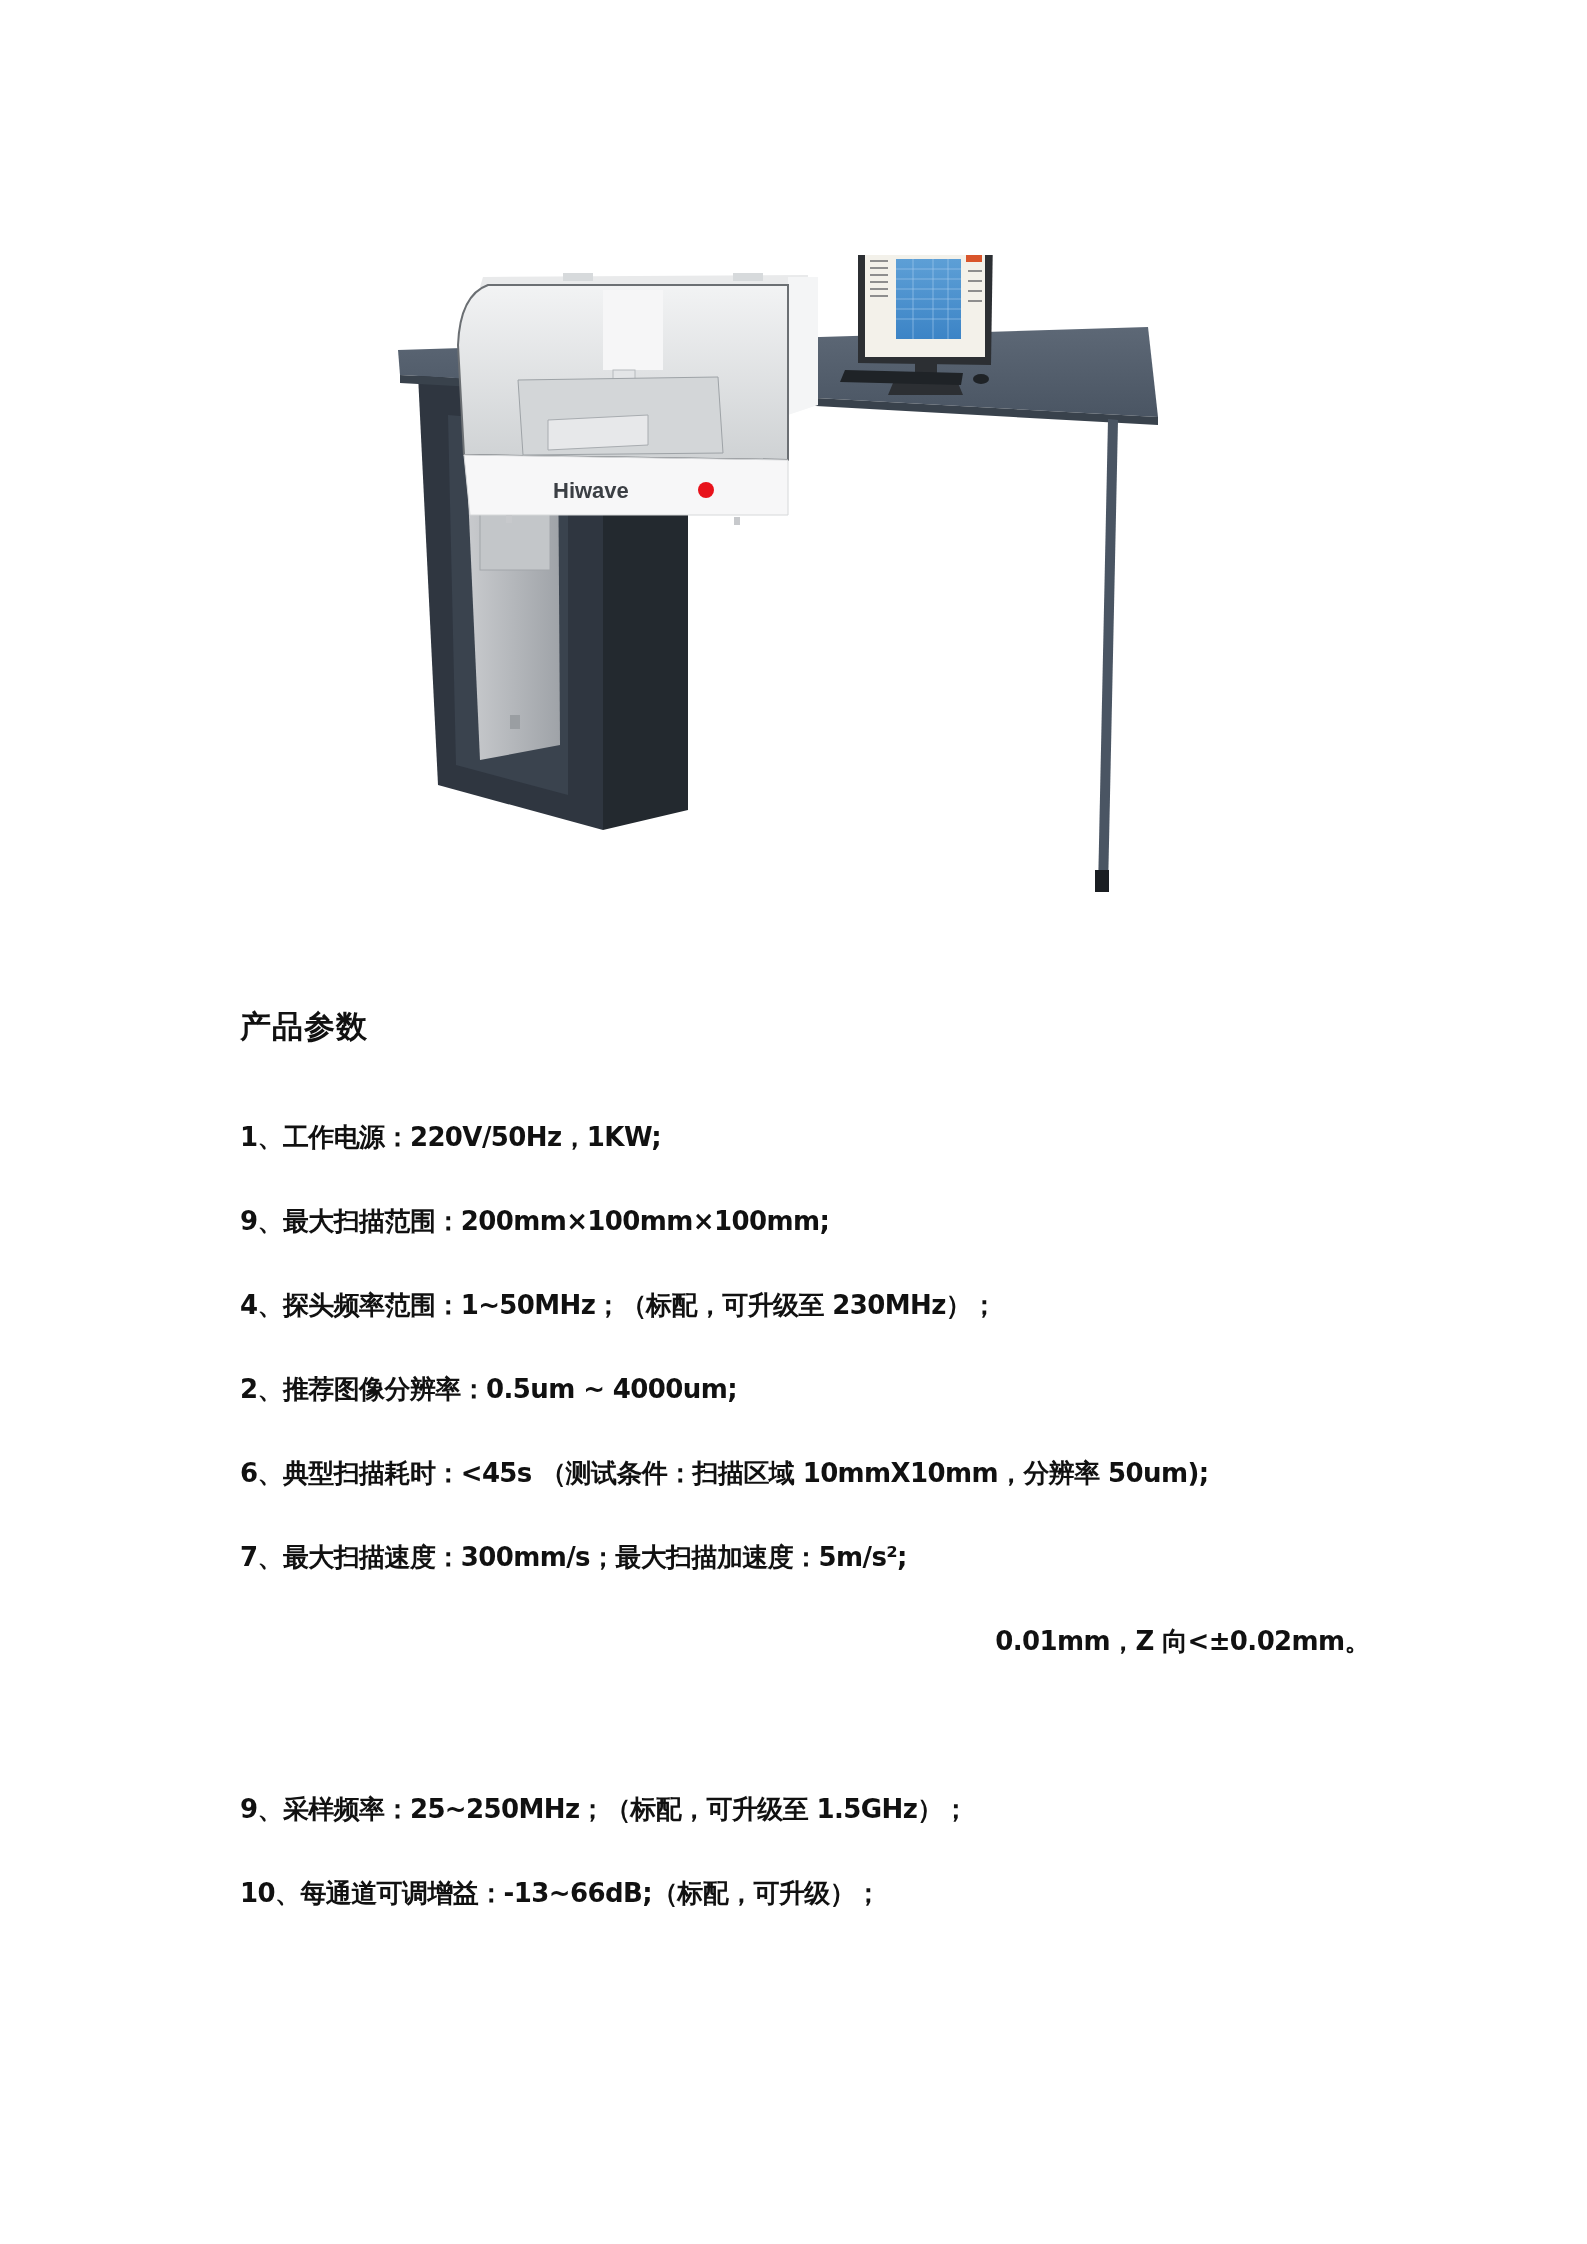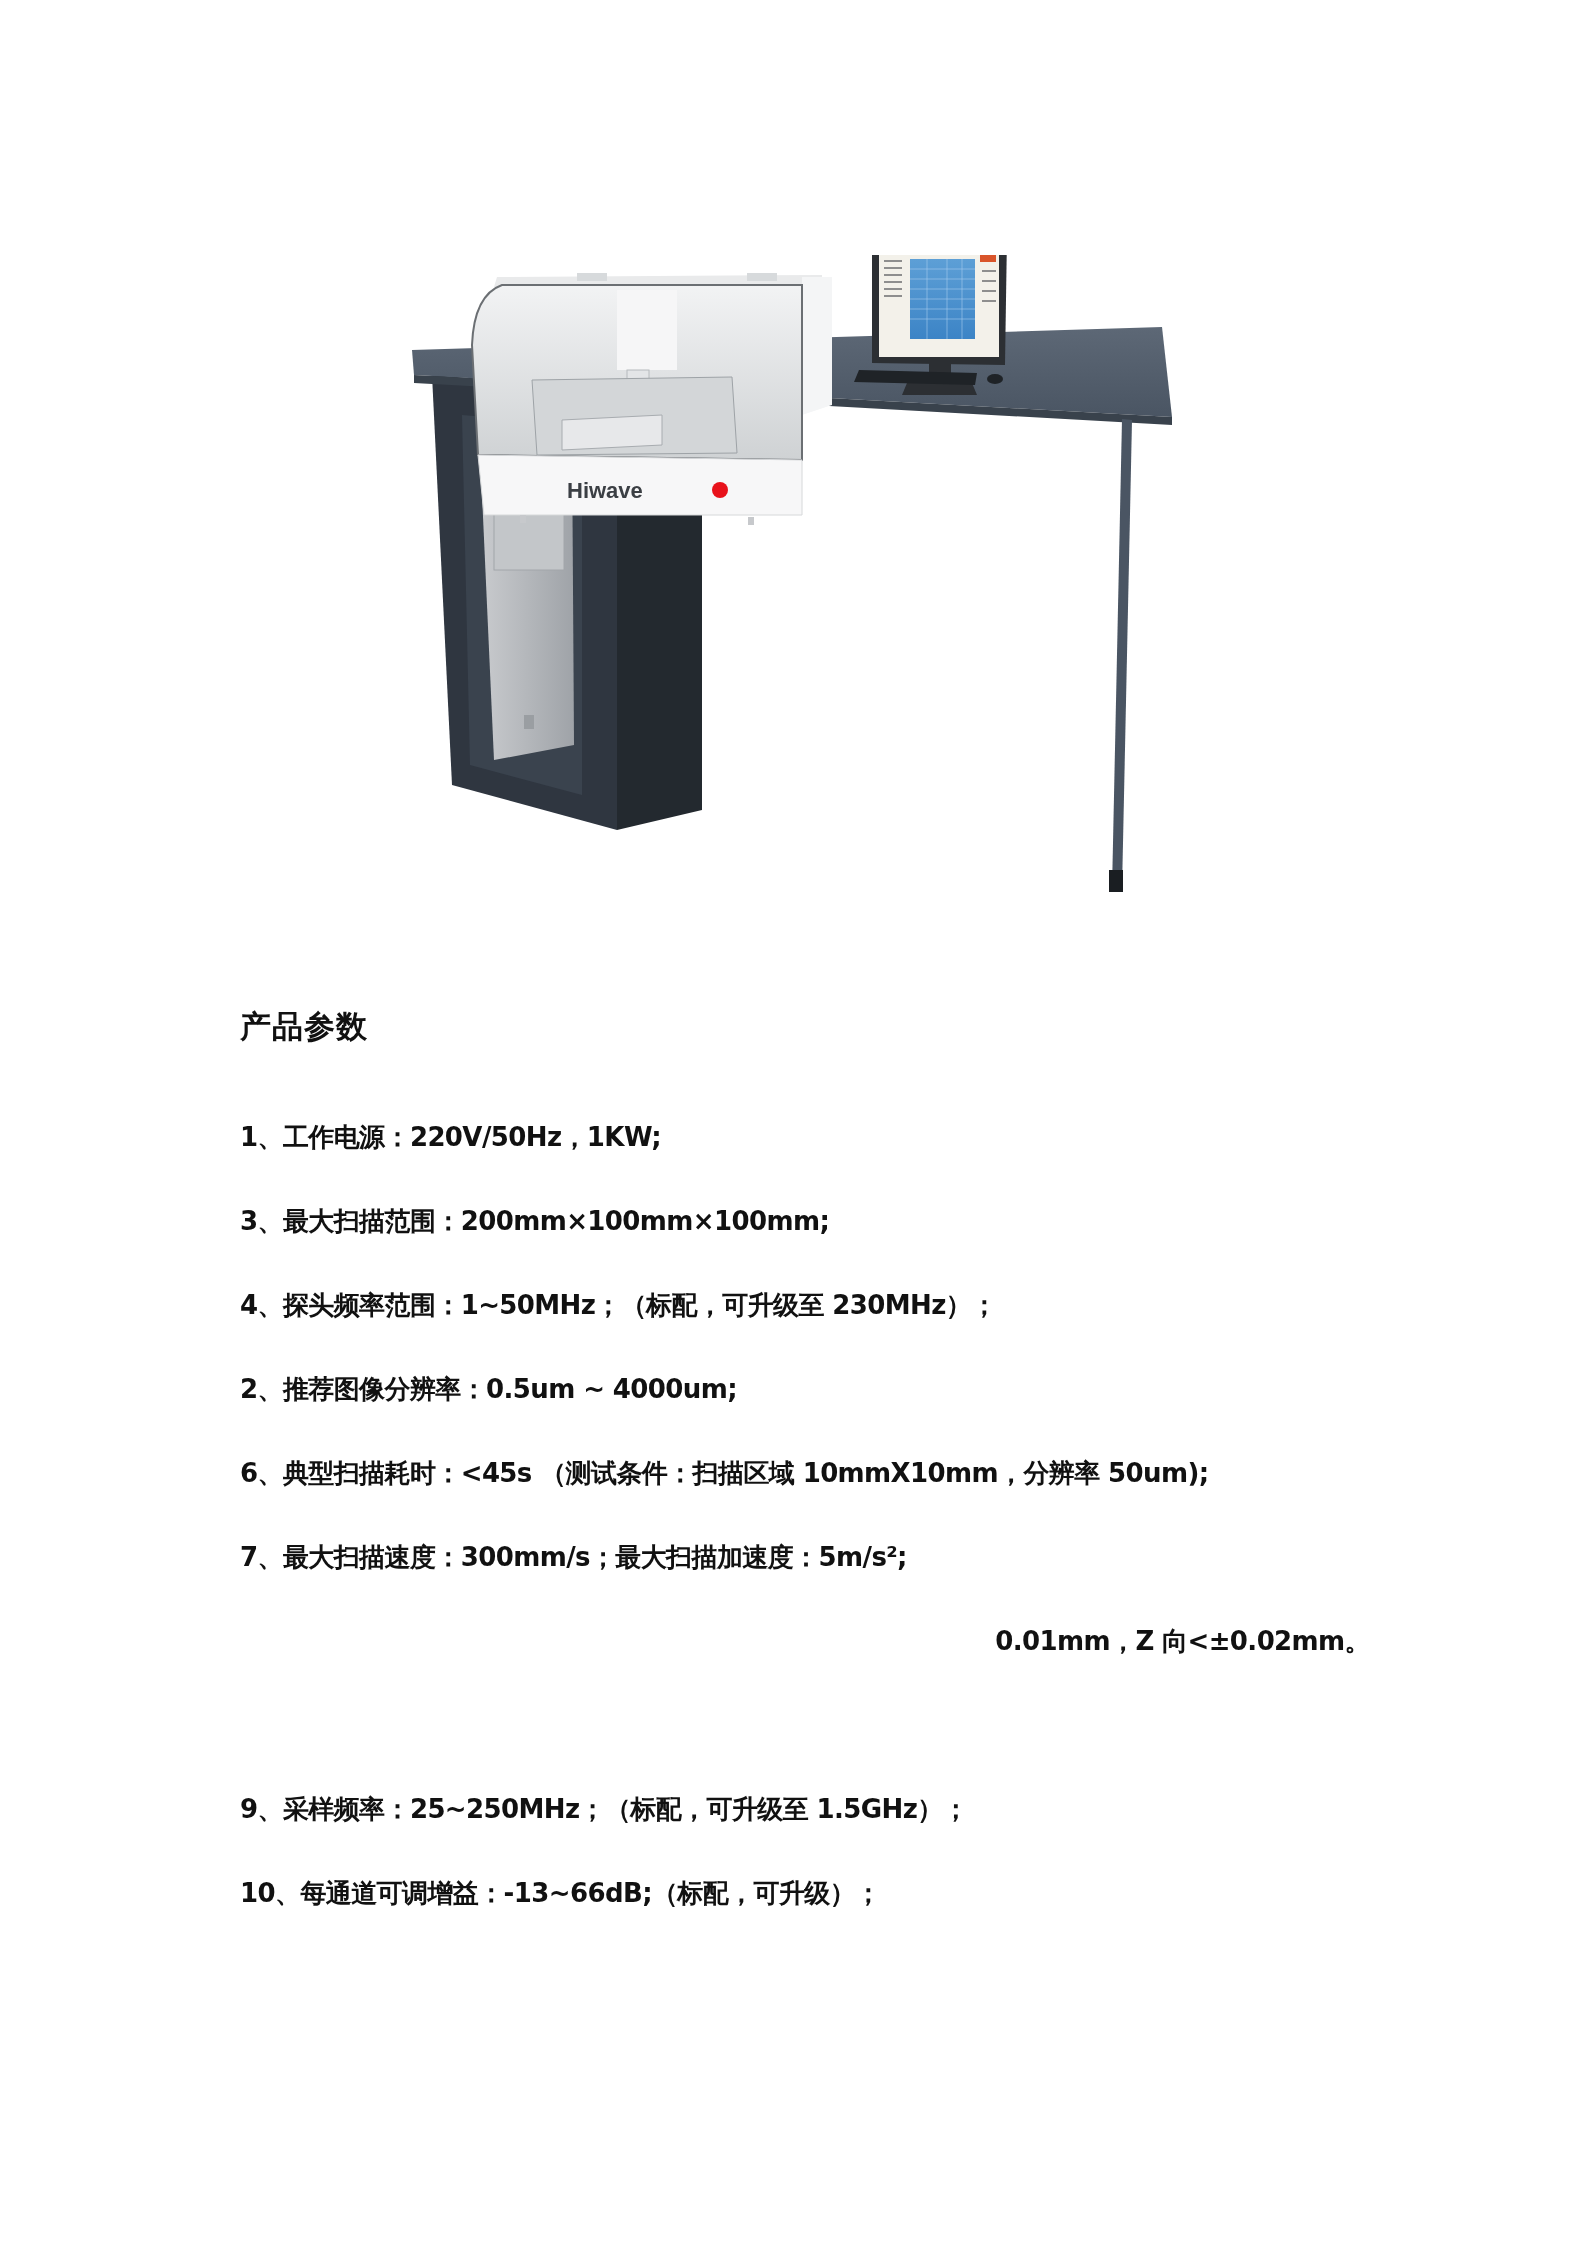--- a/index.html
+++ b/index.html
@@ -1,18 +1,18 @@
 <!DOCTYPE html>
 <html><head>
 <meta charset="utf-8">
 <style>
   html, body { margin: 0; padding: 0; background: #ffffff; }
   body { width: 1587px; height: 2244px; position: relative; overflow: hidden;
          font-family: "Liberation Sans", "DejaVu Sans", sans-serif; color: #111; }
-  .photo { position: absolute; left: 402px; top: 255px; width: 780px; height: 690px; }
+  .photo { position: absolute; left: 388px; top: 255px; width: 780px; height: 690px; }
   .heading { position: absolute; left: 240px; top: 1006px; font-size: 31px; font-weight: bold;
              font-family: Liberation Mono, monospace; letter-spacing: 1px; }
   .specs { position: absolute; left: 240px; top: 1095px; width: 1130px; margin: 0; padding: 0; list-style: none; font-weight: bold; }
   .spec { font-size: 26px; line-height: 84px; height: 84px; white-space: nowrap;
           font-family: "DejaVu Sans", sans-serif; letter-spacing: -0.6px; }
   .spec.wrap { height: 168px; white-space: normal; }
   .spec .line2 { display: block; text-align: right; }
 </style>
 </head>
 <body>
@@ -124,21 +124,21 @@
 
     <polygon points="457,115 575,118 573,130 452,127" fill="#1f2327"></polygon>
     <ellipse cx="593" cy="124" rx="8" ry="5" fill="#1f2327"></ellipse>
   </svg>
 </div>
 
 <div class="heading">产品参数</div>
 
 <ul class="specs">
   <li class="spec">1、工作电源：220V/50Hz，1KW;</li>
-  <li class="spec">3、最大扫描范围：200mm×100mm×100mm;</li>
+  <li class="spec">9、最大扫描范围：200mm×100mm×100mm;</li>
   <li class="spec">4、探头频率范围：1~50MHz；（标配，可升级至 230MHz）；</li>
   <li class="spec">2、推荐图像分辨率：0.5um ~ 4000um;</li>
   <li class="spec">6、典型扫描耗时：&lt;45s （测试条件：扫描区域 10mmX10mm，分辨率 50um);</li>
   <li class="spec">7、最大扫描速度：300mm/s；最大扫描加速度：5m/s²;</li>
   <li class="spec wrap">
     <span class="line2">0.01mm，Z 向&lt;±0.02mm。</span>
   </li>
   <li class="spec">9、采样频率：25~250MHz；（标配，可升级至 1.5GHz）；</li>
   <li class="spec">10、每通道可调增益：-13~66dB;（标配，可升级）；</li>
 </ul>

